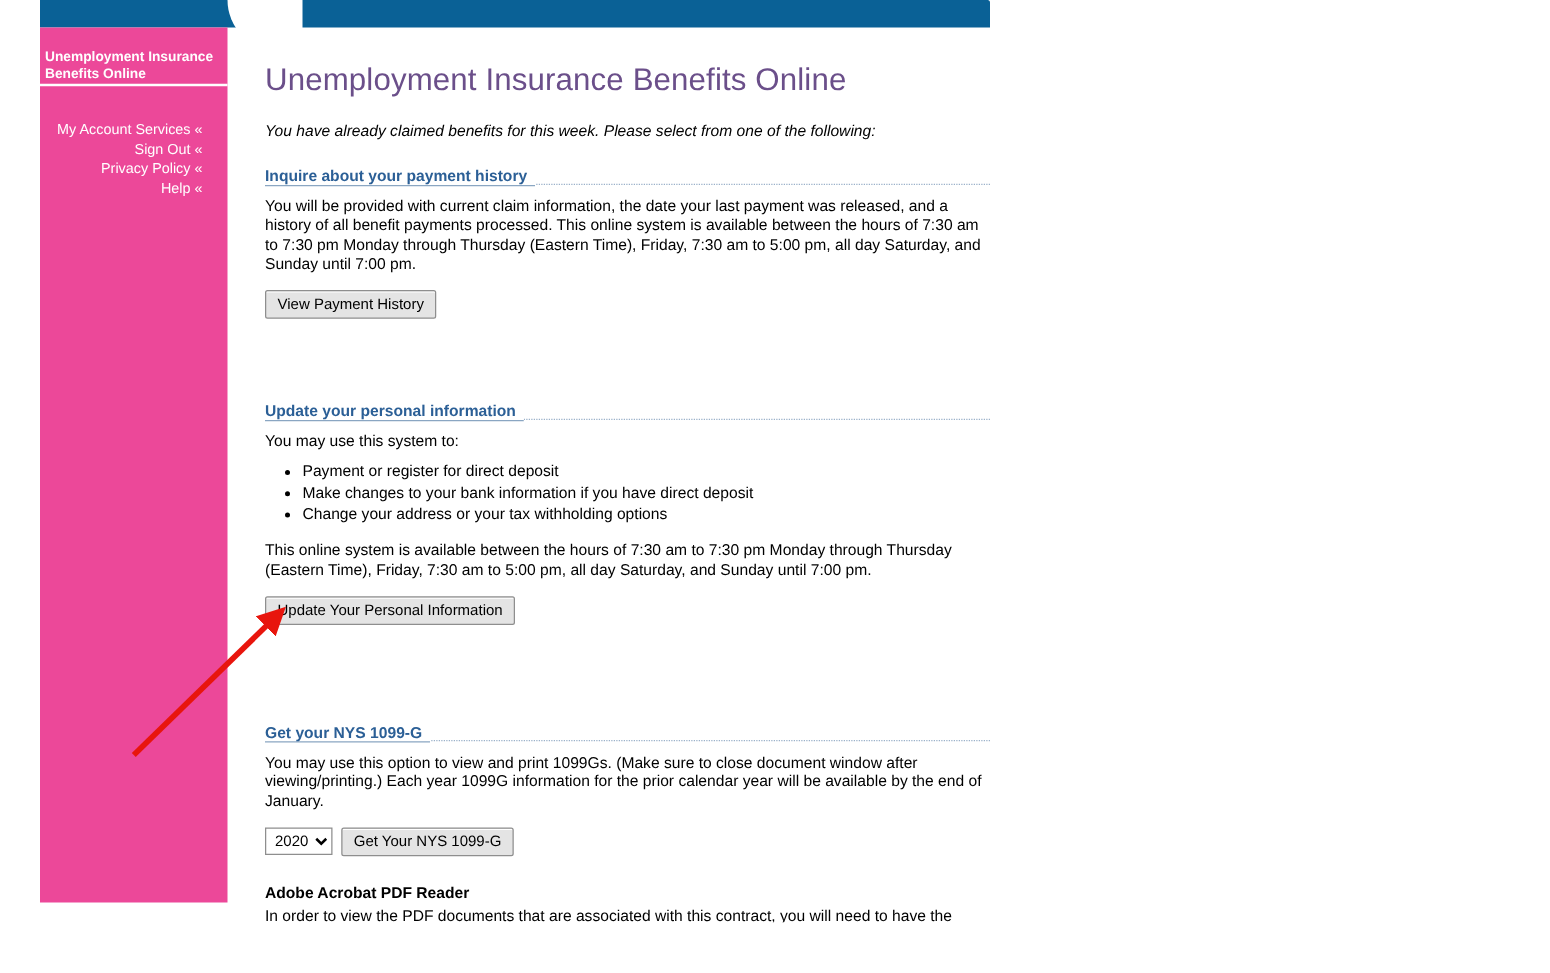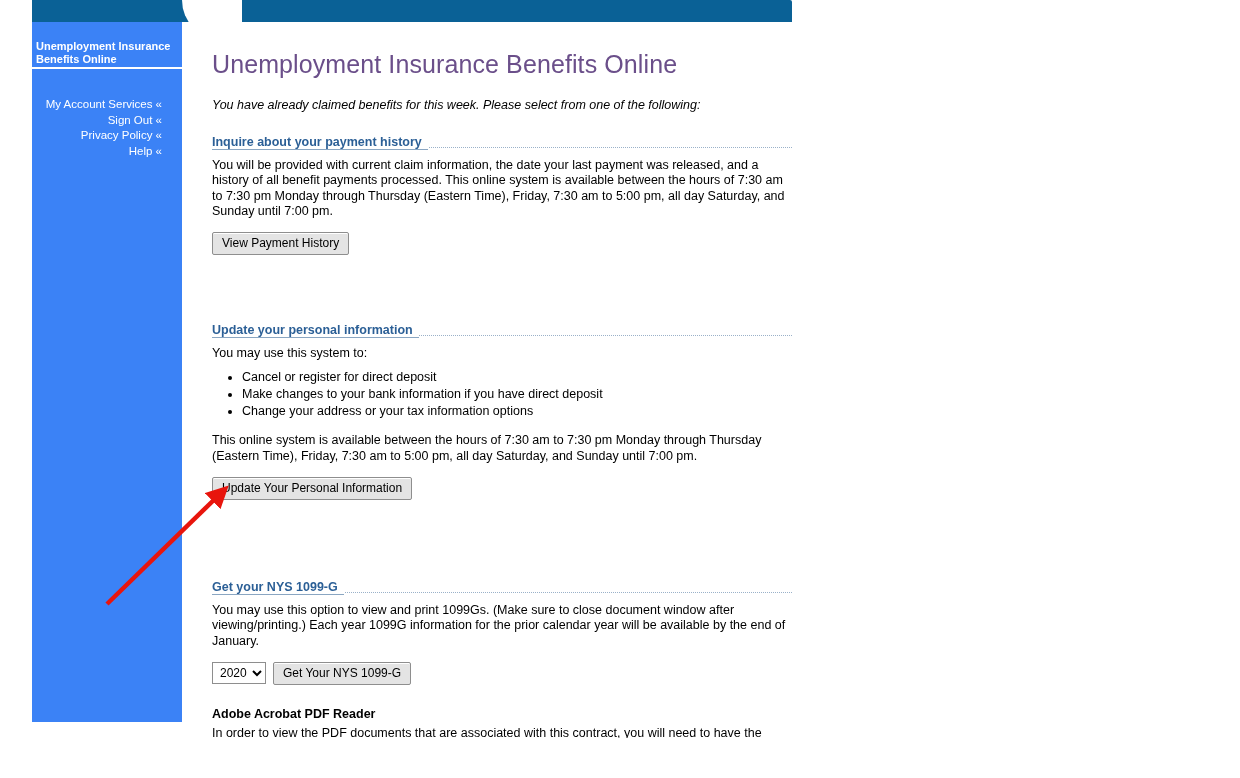--- a/index.html
+++ b/index.html
@@ -47,21 +47,21 @@
     border-bottom-left-radius: 40px;
   }
 
   
   .sidebar {
     position: absolute;
     left: 32px;
     top: 22px;
     width: 150px;
     height: 700px;
-    background: #3b82f6;
+    background: #ec4899;
   }
   .sidebar-logo {
     position: absolute;
     left: 2px;
     top: 18px;
     width: 148px;
     color: #ffffff;
     font-size: 11px;
     font-weight: bold;
     line-height: 13px;
@@ -276,23 +276,23 @@
 
       <div class="spacer-lg"></div>
 
       
       <div class="section-head">
         <span class="label">Update your personal information</span>
         <span class="rule"></span>
       </div>
       <p class="body-text">You may use this system to:</p>
       <ul class="bullets">
-        <li>Cancel or register for direct deposit</li>
+        <li>Payment or register for direct deposit</li>
         <li>Make changes to your bank information if you have direct deposit</li>
-        <li>Change your address or your tax information options</li>
+        <li>Change your address or your tax withholding options</li>
       </ul>
       <p class="body-text" style="margin-top:13px;">This online system is available between the hours of 7:30 am to 7:30 pm Monday through Thursday (Eastern Time), Friday, 7:30 am to 5:00 pm, all day Saturday, and Sunday until 7:00 pm.</p>
       <button class="winbtn">Update Your Personal Information</button>
 
       <div class="spacer-xl"></div>
 
       
       <div class="section-head">
         <span class="label">Get your NYS 1099-G</span>
         <span class="rule"></span>

